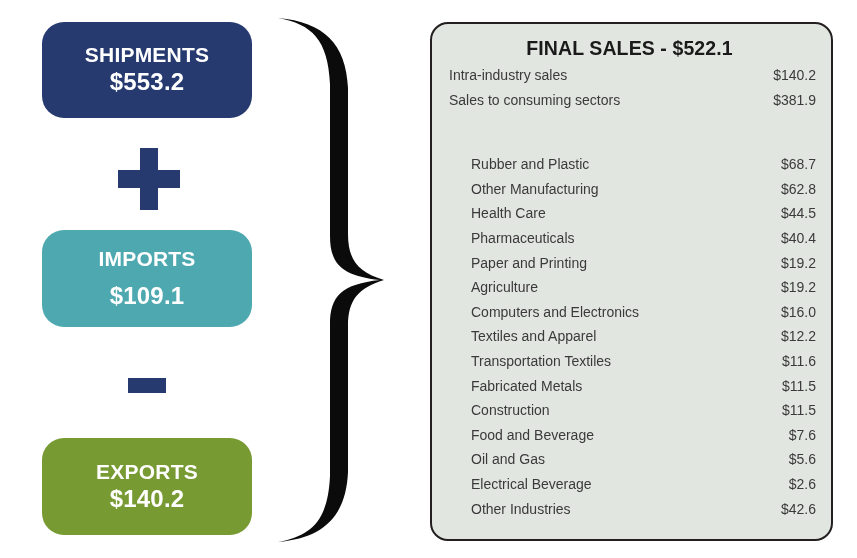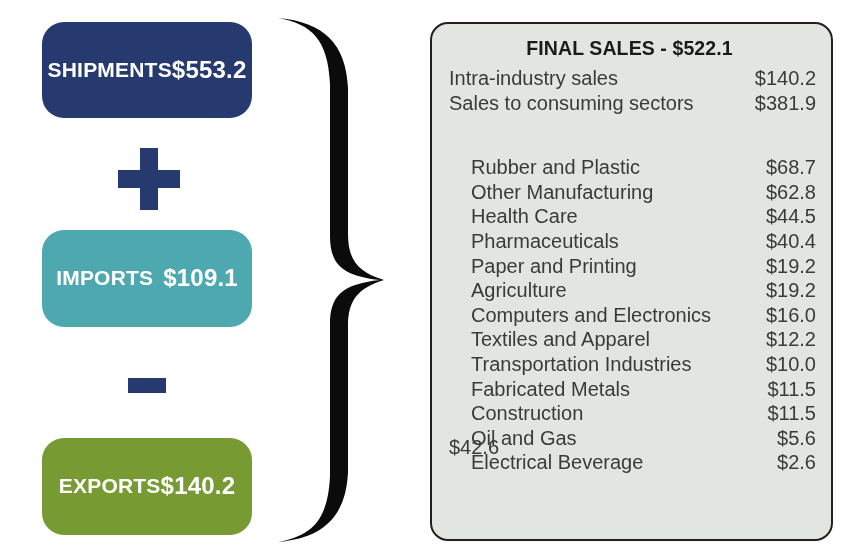--- a/index.html
+++ b/index.html
@@ -19,21 +19,21 @@
     overflow: hidden;
   }
 
   
   .eq-box {
     position: absolute;
     left: 42px;
     width: 210px;
     border-radius: 22px;
     display: flex;
-    flex-direction: row;
+    flex-direction: column;
     align-items: center;
     justify-content: center;
     color: #ffffff;
     text-align: center;
     letter-spacing: 0.2px;
   }
   .eq-box .eq-title {
     font-size: 21px;
     font-weight: bold;
     line-height: 1.18;
@@ -129,21 +129,21 @@
   #panel-list {
     margin: 0;
     padding: 0 15px 0 17px;
     list-style: none;
   }
   .row {
     display: flex;
     align-items: baseline;
     justify-content: space-between;
     height: 24.6px;
-    font-size: 20px;
+    font-size: 14px;
     color: #3a3a3a;
   }
   .row .row-label {
     white-space: nowrap;
   }
   .row .row-value {
     white-space: nowrap;
     text-align: right;
   }
   .row.indent .row-label {
@@ -235,38 +235,43 @@
         </li>
         <li class="row indent">
           <span class="row-label">Computers and Electronics</span>
           <span class="row-value">$16.0</span>
         </li>
         <li class="row indent">
           <span class="row-label">Textiles and Apparel</span>
           <span class="row-value">$12.2</span>
         </li>
         <li class="row indent">
-          <span class="row-label">Transportation Industries</span>
-          <span class="row-value">$10.0</span>
+          <span class="row-label">Transportation Textiles</span>
+          <span class="row-value">$11.6</span>
         </li>
         <li class="row indent">
           <span class="row-label">Fabricated Metals</span>
           <span class="row-value">$11.5</span>
         </li>
         <li class="row indent">
           <span class="row-label">Construction</span>
           <span class="row-value">$11.5</span>
         </li>
         <li class="row indent">
+          <span class="row-label">Food and Beverage</span>
+          <span class="row-value">$7.6</span>
+        </li>
+        <li class="row indent">
           <span class="row-label">Oil and Gas</span>
           <span class="row-value">$5.6</span>
         </li>
         <li class="row indent">
           <span class="row-label">Electrical Beverage</span>
           <span class="row-value">$2.6</span>
         </li>
         <li class="row indent">
+          <span class="row-label">Other Industries</span>
           <span class="row-value">$42.6</span>
         </li>
       </ul>
   </div>
 
 </div>
 
 </body></html>

